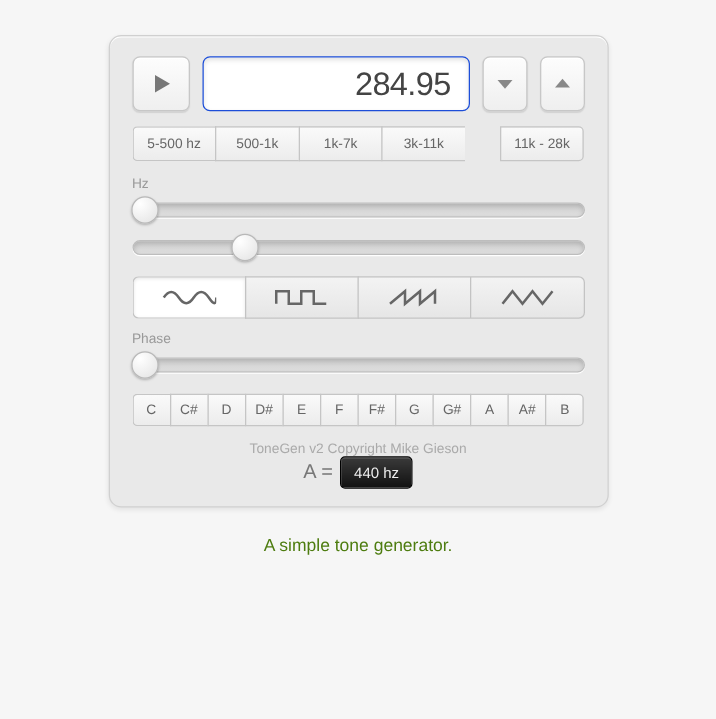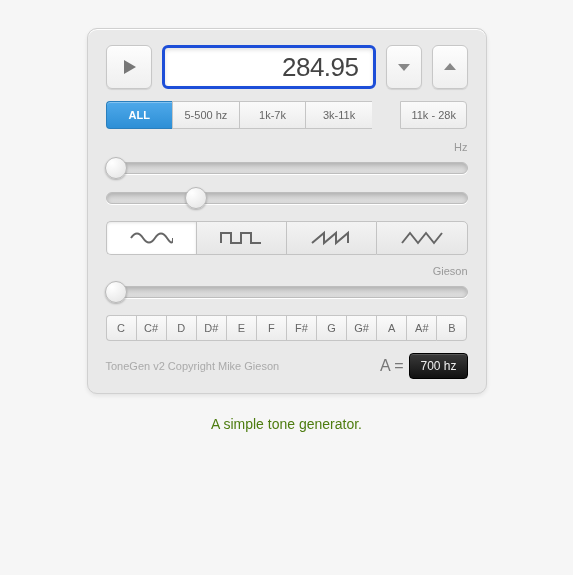--- a/index.html
+++ b/index.html
@@ -29,21 +29,21 @@
     display: flex; align-items: center; justify-content: center;
     cursor: pointer;
   }
 
   .play-btn { width: 46px; height: 44px; }
   .play-btn svg { width: 16px; height: 16px; }
 
   .freq-display {
     flex: 1; height: 44px;
     background: #fff;
-    border: 3px solid #1d4ed8;
+    border: 1px solid #1d4ed8;
     border-radius: 6px;
     box-shadow: inset 0 2px 4px rgba(0,0,0,0.12);
     display: flex; align-items: center; justify-content: flex-end;
     padding: 0 14px;
     font-size: 26px; font-weight: 500; color: #444;
     letter-spacing: -0.5px;
   }
 
   .step-btn { width: 36px; height: 44px; }
   .step-btn svg { width: 14px; height: 10px; }
@@ -65,21 +65,21 @@
   .range-tab:last-child { border-right: 1px solid #c5c5c5; border-radius: 0 4px 4px 0; margin-left: 28px; }
   .range-tab.active {
     background: linear-gradient(#4fa9ea,#2d8fd6);
     color: #fff; font-weight: bold;
     border-color: #2a7fbd;
     box-shadow: inset 0 1px 0 rgba(255,255,255,0.3);
   }
 
   .slider-block { margin-bottom: 8px; }
   .slider-label {
-    text-align: right; font-size: 11px; color: #999;
+    text-align: left; font-size: 11px; color: #999;
     margin-bottom: 4px;
   }
   .slider {
     position: relative; width: 100%; height: 22px;
     display: flex; align-items: center;
   }
   .track {
     width: 100%; height: 12px;
     background: linear-gradient(#cfcfcf,#dedede);
     border: 1px solid #bdbdbd;
@@ -128,20 +128,21 @@
     font-size: 11px; color: #666;
     display: flex; align-items: center; justify-content: center;
     cursor: pointer;
   }
   .note-btn:first-child { border-radius: 4px 0 0 4px; }
   .note-btn:last-child { border-right: 1px solid #c5c5c5; border-radius: 0 4px 4px 0; }
 
   .footer {
     display: flex; align-items: center; justify-content: space-between;
     margin-top: 4px;
+    flex-direction: column;
   }
   .copyright { font-size: 11px; color: #aaa; }
   .aeq { display: flex; align-items: center; gap: 6px; }
   .aeq-label { font-size: 16px; color: #777; }
   .aeq-badge {
     background: linear-gradient(#3a3a3a,#111);
     color: #eee; font-size: 12px; font-weight: 500;
     padding: 5px 10px; border-radius: 4px;
     border: 1px solid #000;
     box-shadow: inset 0 1px 0 rgba(255,255,255,0.15);
@@ -170,22 +171,22 @@
       </svg>
     </div>
     <div class="btn step-btn">
       <svg viewBox="0 0 14 10">
         <polygon points="1,8 13,8 7,1" fill="#888"></polygon>
       </svg>
     </div>
   </div>
 
   <div class="range-tabs">
-    <div class="range-tab active">ALL</div>
     <div class="range-tab">5-500 hz</div>
+    <div class="range-tab">500-1k</div>
     <div class="range-tab">1k-7k</div>
     <div class="range-tab">3k-11k</div>
     <div class="range-tab">11k - 28k</div>
   </div>
 
   <div class="slider-block">
     <div class="slider-label">Hz</div>
     <div class="slider">
       <div class="track"></div>
       <div class="thumb" style="left:3%"></div>
@@ -217,21 +218,21 @@
       </svg>
     </div>
     <div class="wave-tab">
       <svg viewBox="0 0 44 18">
         <path d="M2 14 L10 4 L18 14 L26 4 L34 14 L42 4"></path>
       </svg>
     </div>
   </div>
 
   <div class="slider-block">
-    <div class="slider-label">Gieson</div>
+    <div class="slider-label">Phase</div>
     <div class="slider">
       <div class="track"></div>
       <div class="thumb" style="left:3%"></div>
     </div>
   </div>
 
   <div class="note-row">
     <div class="note-btn">C</div>
     <div class="note-btn">C#</div>
     <div class="note-btn">D</div>
@@ -243,19 +244,19 @@
     <div class="note-btn">G#</div>
     <div class="note-btn">A</div>
     <div class="note-btn">A#</div>
     <div class="note-btn">B</div>
   </div>
 
   <div class="footer">
     <div class="copyright">ToneGen v2 Copyright Mike Gieson</div>
     <div class="aeq">
       <span class="aeq-label">A =</span>
-      <span class="aeq-badge">700 hz</span>
+      <span class="aeq-badge">440 hz</span>
     </div>
   </div>
 
 </div>
 
 <div class="caption">A simple tone generator.</div>
 
 </body></html>

